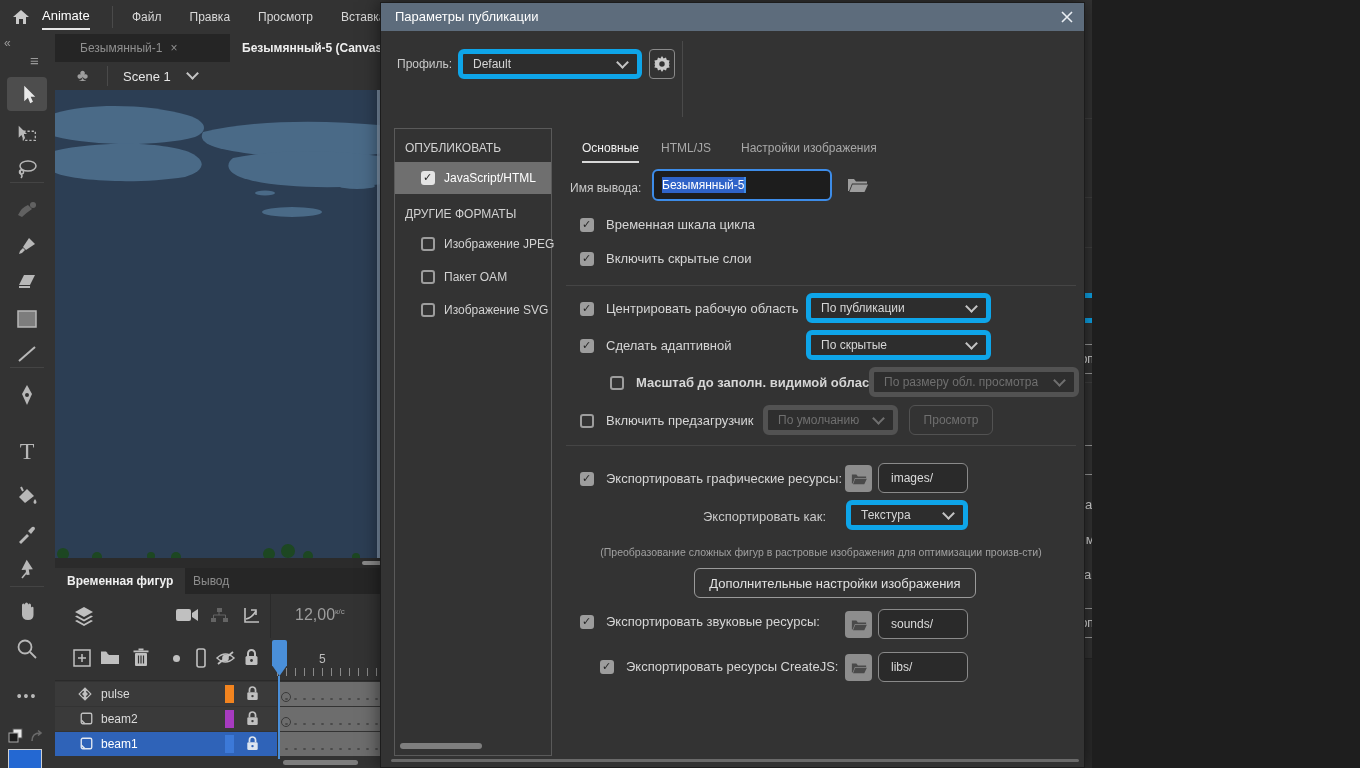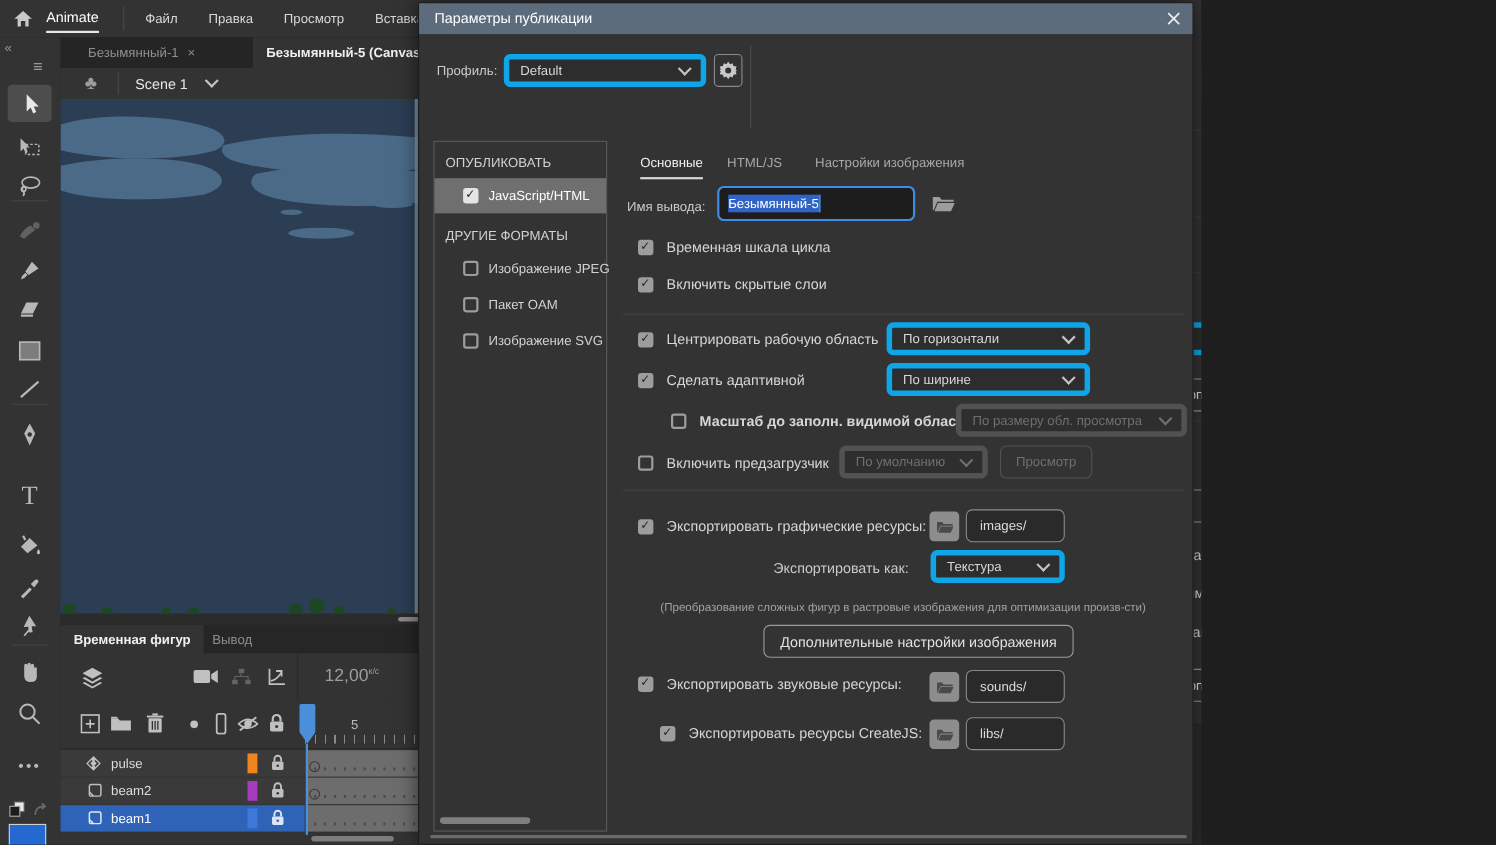--- a/index.html
+++ b/index.html
@@ -656,30 +656,30 @@
       <span class="txt" style="margin-left:12px;color:#d6d6d6;font-size:13px;">Включить скрытые слои</span>
     </div>
 
     <div class="abs hline" style="left:185px;top:282px;width:510px;"></div>
 
     <div class="abs row" style="left:199px;top:298px;">
       <div class="cb on"></div>
       <span class="txt" style="margin-left:12px;color:#d6d6d6;font-size:13px;">Центрировать рабочую область</span>
     </div>
     <div class="abs dd" style="left:425px;top:290px;width:185px;">
-      <span>По горизонтали</span>
+      <span>По публикации</span>
       <div class="chev"></div>
     </div>
 
     <div class="abs row" style="left:199px;top:335px;">
       <div class="cb on"></div>
       <span class="txt" style="margin-left:12px;color:#d6d6d6;font-size:13px;">Сделать адаптивной</span>
     </div>
     <div class="abs dd" style="left:425px;top:327px;width:185px;">
-      <span>По ширине</span>
+      <span>По скрытые</span>
       <div class="chev"></div>
     </div>
 
     <div class="abs row" style="left:229px;top:372px;">
       <div class="cb"></div>
       <span class="txt" style="margin-left:12px;color:#d6d6d6;font-size:13px;font-weight:bold;">Масштаб до заполн. видимой области</span>
     </div>
     <div class="abs dd dis" style="left:488px;top:364px;width:210px;">
       <span>По размеру обл. просмотра</span>
       <div class="chev"></div>

